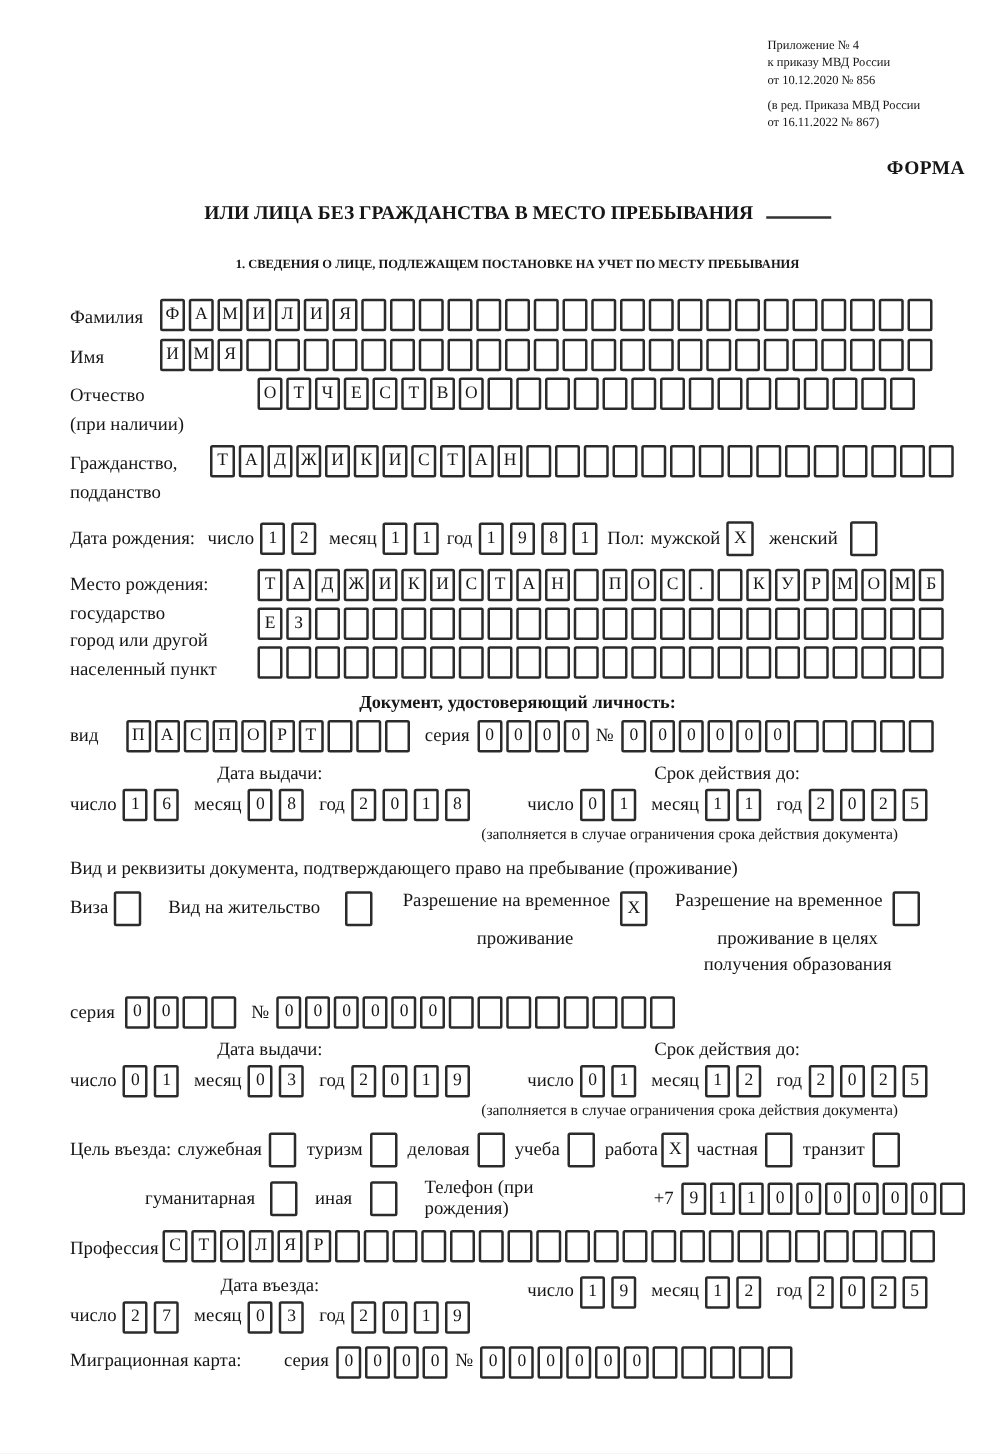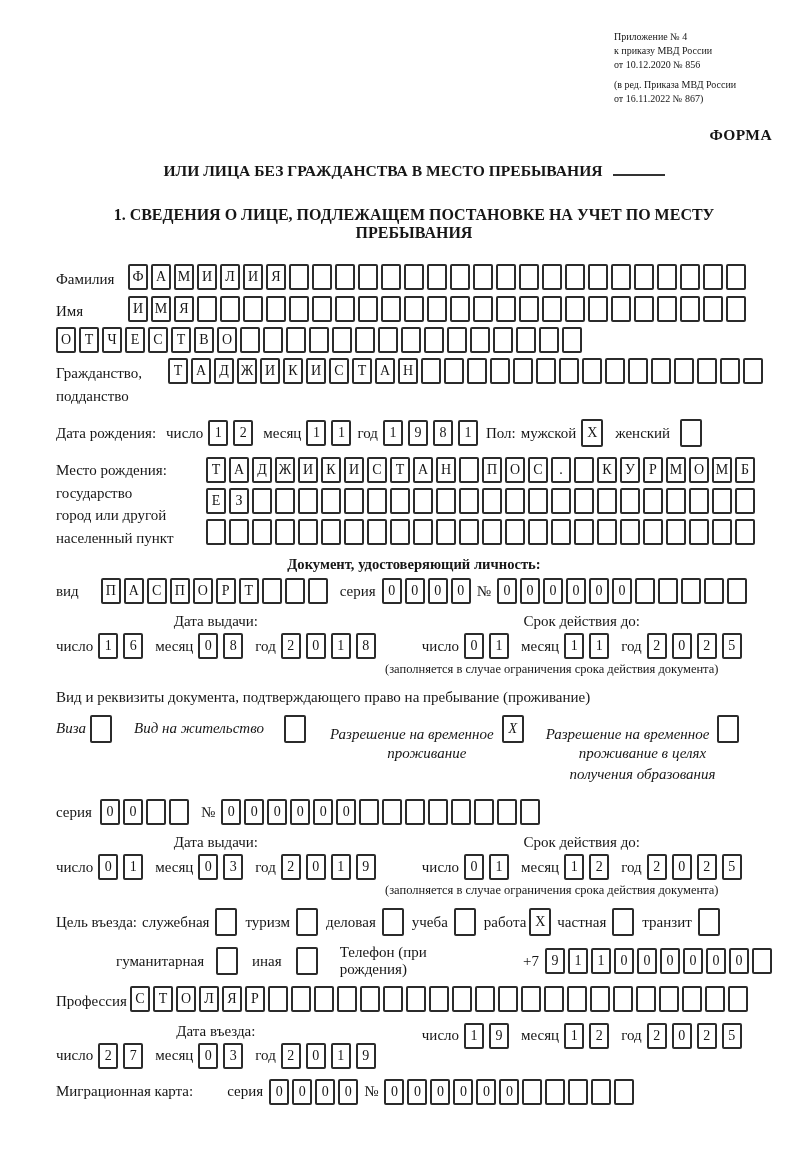--- a/index.html
+++ b/index.html
@@ -7,21 +7,21 @@
   .page {
     width:800px; height:1163px; margin:0 auto; background:#ffffff;
     font-family:"Liberation Serif","DejaVu Serif",serif; color:#161616;
     padding:30px 28px 20px 56px; overflow:hidden; position:relative;
   }
   .appendix { margin-left:558px; font-size:10px; line-height:1.42; white-space:nowrap; }
   .appendix .blk2 { margin-top:5px; }
   .forma { font-weight:bold; text-align:right; font-size:15.5px; margin-top:20px; letter-spacing:.4px; }
   .title { font-weight:bold; text-align:center; font-size:15.6px; line-height:1.55; margin-top:15px; }
   .uline { display:inline-block; width:52px; height:14px; border-bottom:2px solid #333; margin-left:10px; }
-  .sec { font-weight:bold; text-align:center; font-size:16px; margin-top:23px; }
+  .sec { font-weight:bold; text-align:center; font-size:10px; margin-top:23px; }
 
   .frow { display:flex; align-items:flex-start; margin-top:5px; font-size:15px; }
   .flabel { flex:0 0 auto; padding-top:4px; line-height:1.5; }
   .w72 { width:72px; } .w112 { width:112px; } .w150 { width:150px; }
   .boxes { display:flex; gap:3px; flex-wrap:nowrap; }
   .cell {
     flex:0 0 auto; width:20px; height:26px; border:2px solid #2b2b2b; border-radius:2px;
     display:flex; align-items:center; justify-content:center; font-size:14px; background:#fff;
   }
   .stack { display:flex; flex-direction:column; gap:5px; }
@@ -36,21 +36,21 @@
   .dfields { display:flex; align-items:center; }
   .dfields .lb { margin-right:5px; }
   .dfields .sp { margin-left:12px; margin-right:5px; }
   .dnote { font-size:12.5px; margin-top:3px; white-space:nowrap; text-align:center; margin-left:-60px; }
   .rcol { margin-left:46px; }
 
   .plain { font-size:15px; margin-top:9px; line-height:1.5; }
   .opt { display:flex; align-items:center; }
   .opt .lb { margin-right:6px; }
   .optcol { display:flex; flex-direction:column; font-size:15px; }
-  .optcol .toprow { display:flex; align-items:flex-end; }
+  .optcol .toprow { display:flex; align-items:flex-start; }
   .optcol .toprow .lb { margin-right:8px; }
   .optcol .sub { text-align:center; line-height:1.45; }
   .orow { display:flex; align-items:flex-start; margin-top:10px; }
   .cb .cell { width:22px; height:28px; }
   .heading-doc { font-weight:bold; text-align:center; font-size:14.6px; margin-top:7px; }
   .ml { margin-left:12px; } .mls { margin-left:6px; }
 </style>
 </head>
 <body>
 
@@ -132,20 +132,24 @@
         <span class="cell"></span>
         <span class="cell"></span>
         <span class="cell"></span>
         <span class="cell"></span>
         <span class="cell"></span>
         <span class="cell"></span>
       </div>
   </div>
 
   <div class="frow">
+    <div class="flabel w150">
+      <div>Отчество</div>
+      <div>(при наличии)</div>
+    </div>
     <div class="boxes">
         <span class="cell">О</span>
         <span class="cell">Т</span>
         <span class="cell">Ч</span>
         <span class="cell">Е</span>
         <span class="cell">С</span>
         <span class="cell">Т</span>
         <span class="cell">В</span>
         <span class="cell">О</span>
         <span class="cell"></span>
@@ -402,21 +406,21 @@
             <span class="cell">2</span>
             <span class="cell">5</span>
           </span>
       </div>
       <div class="dnote">(заполняется в случае ограничения срока действия документа)</div>
     </div>
   </div>
 
   <div class="plain">Вид и реквизиты документа, подтверждающего право на пребывание (проживание)</div>
 
-  <div class="orow" style="margin-top:6px; font-size:15px;font-style:italic;">
+  <div class="orow" style="margin-top:6px; font-size:15px;">
     <span class="opt">
       <span class="lb" style="margin-right:4px">Виза</span>
       <span class="boxes cb">
           <span class="cell"></span>
         </span>
     </span>
     <span class="opt" style="margin-left:22px">
       <span class="lb">Вид на жительство</span>
       <span class="boxes cb" style="margin-left:14px">
           <span class="cell"></span>

